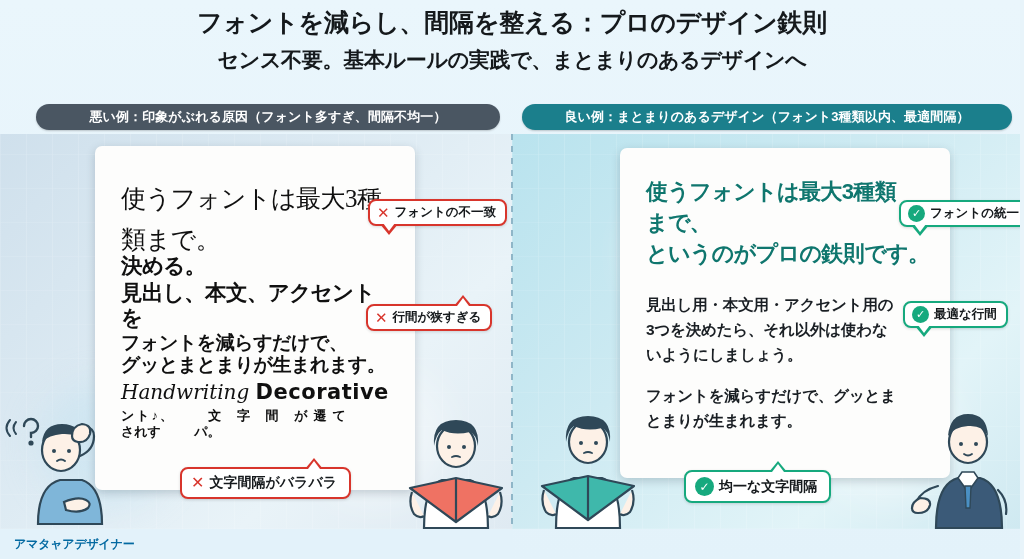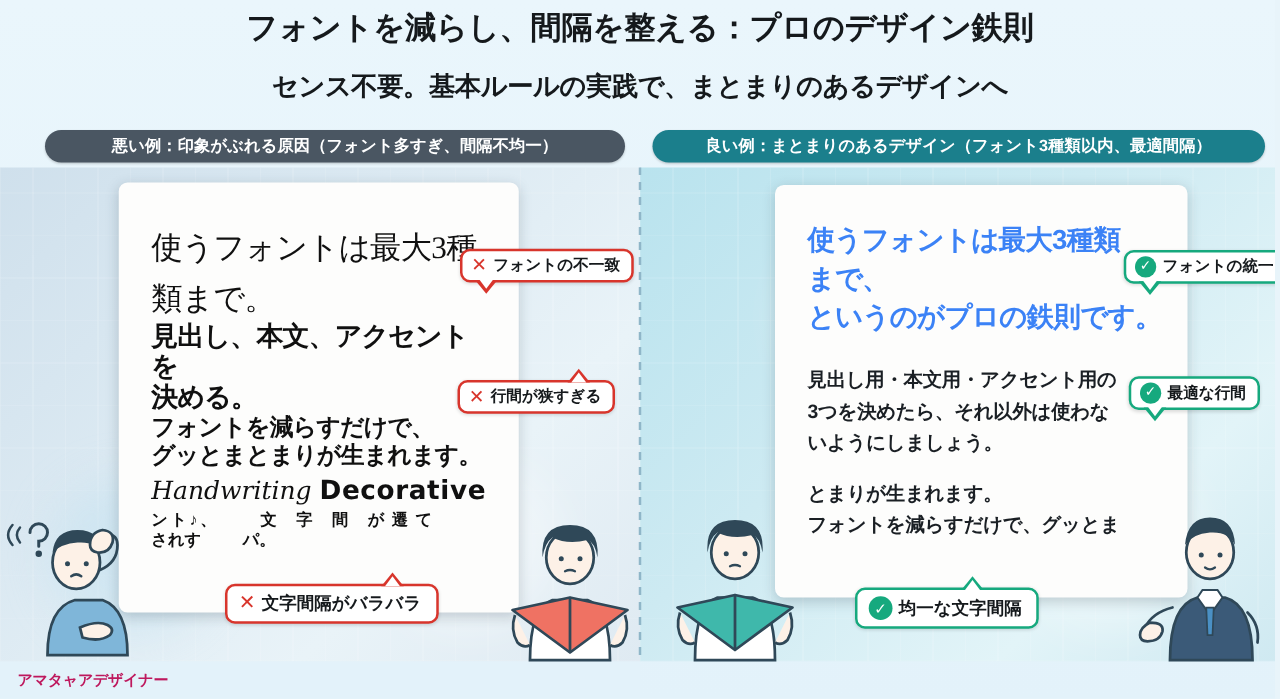--- a/index.html
+++ b/index.html
@@ -13,21 +13,21 @@
            background:linear-gradient(180deg,#eaf6fc 0%,#e3f2fa 100%); }
 
   
   .title-area { position:absolute; left:0; top:6px; width:1024px; text-align:center; }
   .title-main {
     font-size:25px; font-weight:bold; color:#15191c; letter-spacing:-0.2px;
     line-height:1.28; white-space:nowrap;
   }
   .title-sub {
     font-size:21px; font-weight:bold; color:#15191c; letter-spacing:-0.3px;
-    line-height:1.3; margin-top:18px; white-space:nowrap;
+    line-height:1.3; margin-top:8px; white-space:nowrap;
   }
 
   
   .panel { position:absolute; top:134px; width:512px; height:395px; overflow:hidden; }
   .panel-left  { left:0;   background:linear-gradient(135deg,#cfe0ec 0%,#dbe9f2 35%,#e9f3f8 70%,#dfeaf2 100%); }
   .panel-right { left:512px; background:linear-gradient(135deg,#b9e3ee 0%,#cdeaf2 40%,#e2f4f8 75%,#cfe9f1 100%); }
   .panel-left::before, .panel-right::before{
     content:""; position:absolute; inset:0;
     background:
       repeating-linear-gradient(90deg, rgba(255,255,255,.16) 0 1px, transparent 1px 26px),
@@ -66,21 +66,21 @@
   .bl-gothic2{ font-family:"Liberation Sans",sans-serif; font-size:19px; font-weight:bold; line-height:1.16; letter-spacing:-0.5px; }
   .bl-script { font-family:"DejaVu Serif",serif; font-style:italic; font-size:20px; font-weight:400; line-height:1.2; }
   .bl-script b { font-family:"DejaVu Sans",sans-serif; font-style:normal; font-weight:bold; font-size:21px; letter-spacing:0.5px; }
   .bl-spaced { font-family:"Liberation Sans",sans-serif; font-size:13px; font-weight:bold; line-height:1.25; }
   .sp-wide  { letter-spacing:6px; }
   .sp-wider { letter-spacing:2px; }
   .sp-gap   { display:inline-block; width:26px; }
 
   
   .gd-head { font-family:"Liberation Sans",sans-serif; font-size:22px; font-weight:bold;
-             color:#3b82f6; line-height:1.42; letter-spacing:-0.6px; }
+             color:#0f766e; line-height:1.42; letter-spacing:-0.6px; }
   .gd-body { font-family:"Liberation Sans",sans-serif; font-size:15.5px; font-weight:bold;
              color:#1a1f24; line-height:1.62; letter-spacing:-0.2px; }
   .gd-gap-lg { height:22px; }
   .gd-gap-sm { height:16px; }
 
   
   .bubble {
     position:absolute; display:inline-flex; align-items:center; gap:5px;
     background:#fff; border:2px solid; border-radius:8px;
     padding:3px 9px 3px 7px; font-size:12.5px; font-weight:bold;
@@ -114,21 +114,21 @@
   .check-badge {
     width:17px; height:17px; border-radius:50%; background:#16a97e;
     display:inline-flex; align-items:center; justify-content:center;
     color:#fff; font-size:11px; font-weight:bold; line-height:1;
   }
 
   
   .footer { position:absolute; bottom:0; height:29px; display:flex; align-items:center; }
   .footer-left  { left:0; width:512px; background:#e3f2fa; padding-left:14px; }
   .footer-right { left:512px; width:512px; background:#e3f2fa; justify-content:flex-end; padding-right:14px; }
-  .footer-left span  { font-size:12px; font-weight:bold; color:#be185d; letter-spacing:-0.2px; }
+  .footer-left span  { font-size:12px; font-weight:bold; color:#0369a1; letter-spacing:-0.2px; }
   .footer-right span { font-size:12px; font-weight:bold; color:#1c2329; letter-spacing:-0.4px; }
 
   
   .figure { position:absolute; z-index:5; }
   .fig-confused { left:2px;   bottom:29px; width:118px; height:132px; }
   .fig-read-red { left:400px; bottom:29px; width:112px; height:130px; }
   .fig-read-grn { left:532px; bottom:29px; width:112px; height:134px; }
   .fig-suit     { left:910px; bottom:29px; width:114px; height:136px; }
   .divider { position:absolute; left:511px; top:134px; width:2px; height:395px;
              background:repeating-linear-gradient(180deg,#8fb6c8 0 6px,transparent 6px 12px); z-index:7; }
@@ -155,22 +155,22 @@
   </div>
 
   <div class="divider"></div>
 
   <div class="ribbon ribbon-bad">悪い例：印象がぶれる原因（フォント多すぎ、間隔不均一）</div>
   <div class="ribbon ribbon-good">良い例：まとまりのあるデザイン（フォント3種類以内、最適間隔）</div>
 
   <div class="card card-left">
     <div class="bad-line bl-serif">使うフォントは最大3種</div>
     <div class="bad-line bl-serif">類まで。</div>
+    <div class="bad-line bl-gothic">決める。</div>
     <div class="bad-line bl-gothic" style="margin-top:3px">見出し、本文、アクセントを</div>
-    <div class="bad-line bl-gothic">決める。</div>
     <div class="bad-line bl-gothic2" style="margin-top:2px">フォントを減らすだけで、</div>
     <div class="bad-line bl-gothic2">グッとまとまりが生まれます。</div>
     <div class="bad-line bl-script" style="margin-top:4px">
       <span>Handwriting</span>
       <b>Decorative</b>
     </div>
     <div class="bad-line bl-spaced" style="margin-top:3px">
       <span class="sp-wider">ント♪、</span>
       <span class="sp-gap"></span>
       <span class="sp-wide">文 字 間 が遷て</span>
@@ -200,22 +200,22 @@
 
   <div class="card card-right">
     <div class="gd-head">使うフォントは最大3種類</div>
     <div class="gd-head">まで、</div>
     <div class="gd-head">というのがプロの鉄則です。</div>
     <div class="gd-gap-lg"></div>
     <div class="gd-body">見出し用・本文用・アクセント用の</div>
     <div class="gd-body">3つを決めたら、それ以外は使わな</div>
     <div class="gd-body">いようにしましょう。</div>
     <div class="gd-gap-sm"></div>
+    <div class="gd-body">フォントを減らすだけで、グッとま</div>
     <div class="gd-body">とまりが生まれます。</div>
-    <div class="gd-body">フォントを減らすだけで、グッとま</div>
   </div>
 
   <div class="bubble good" style="left:899px; top:200px;">
     <span class="bub-tail tail-dl"></span>
     <span class="check-badge">✓</span>
     <span>フォントの統一</span>
   </div>
   <div class="bubble good" style="left:903px; top:301px;">
     <span class="bub-tail tail-dl"></span>
     <span class="check-badge">✓</span>

